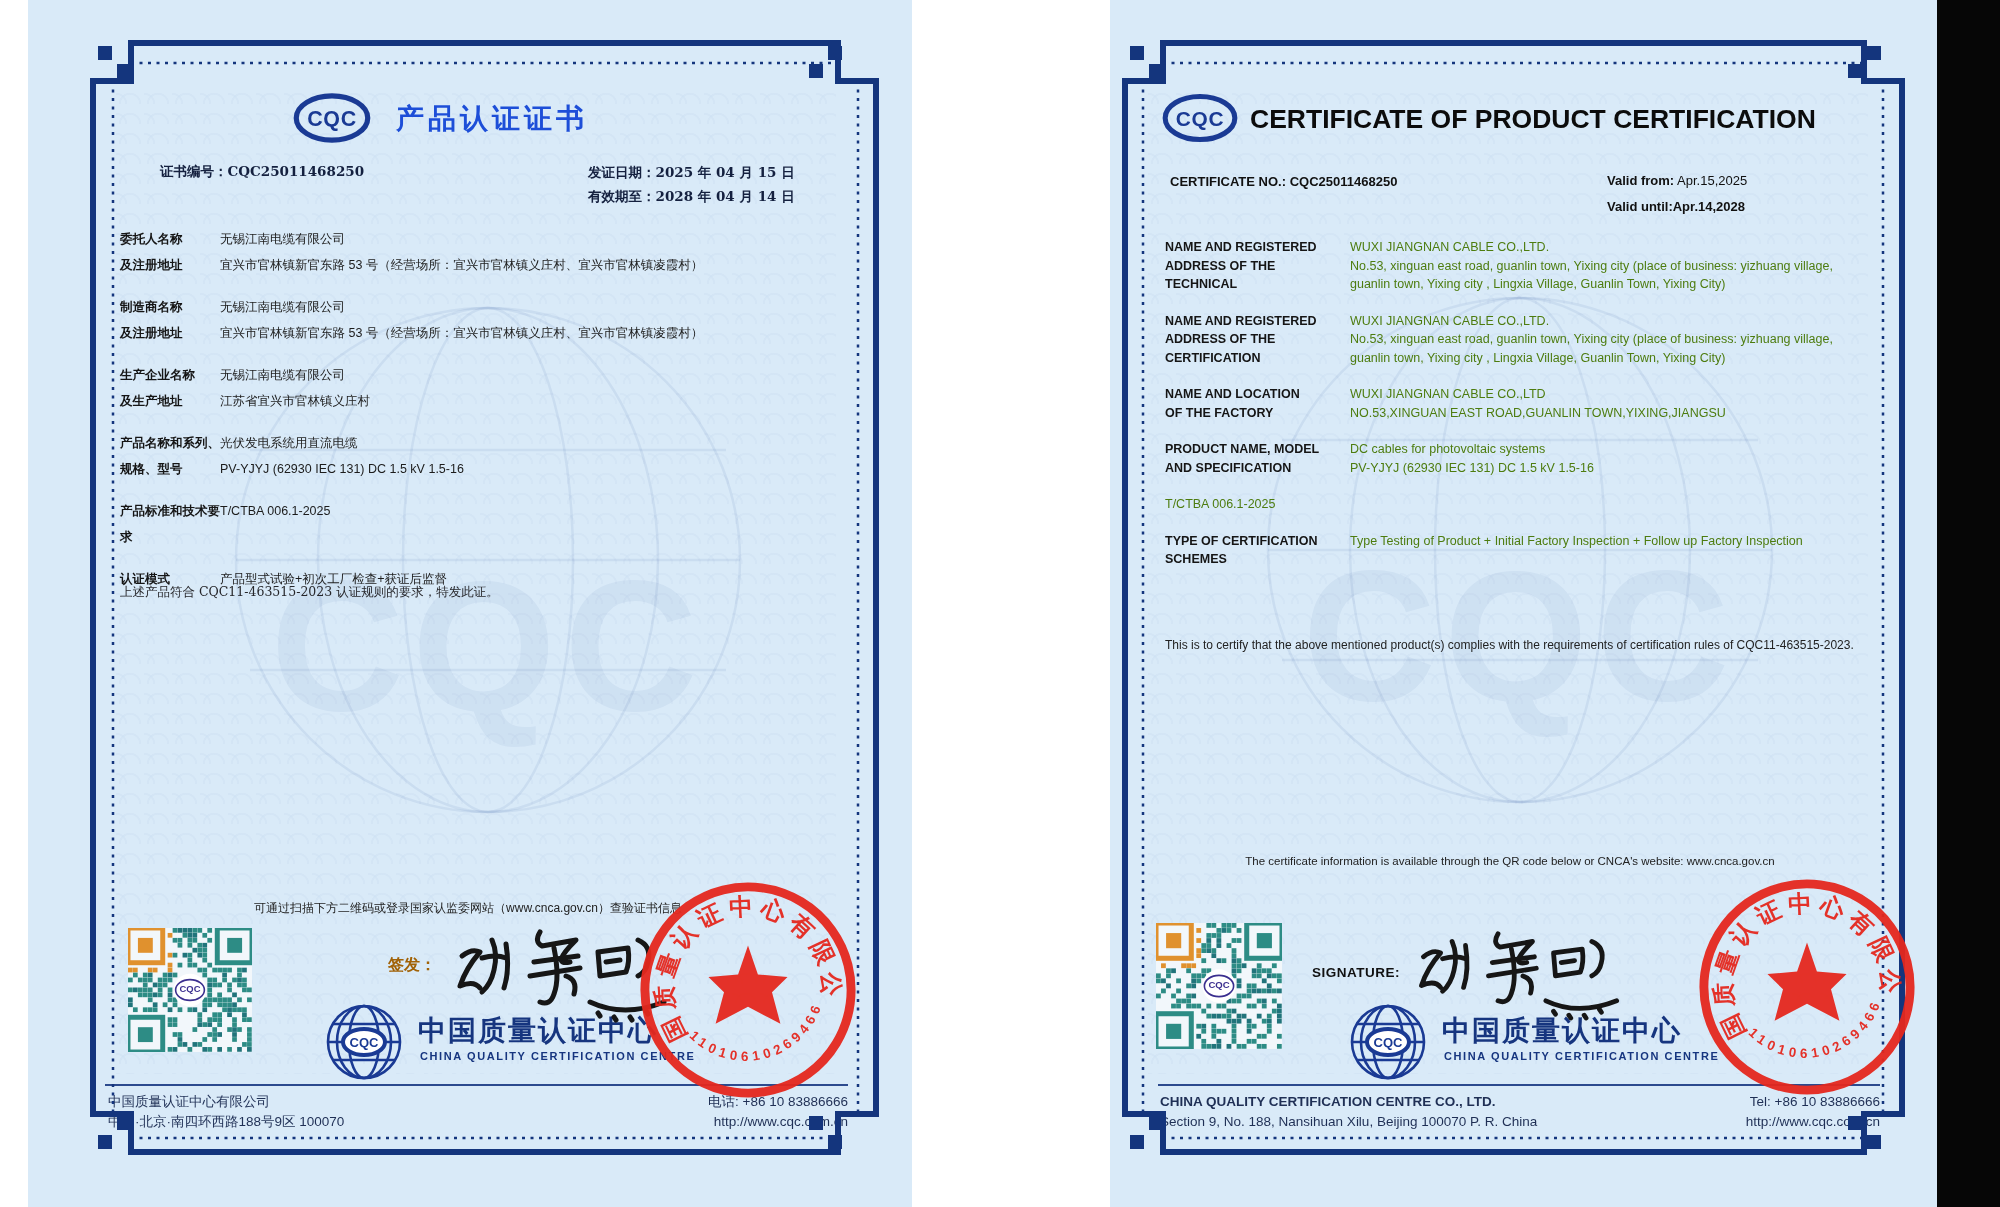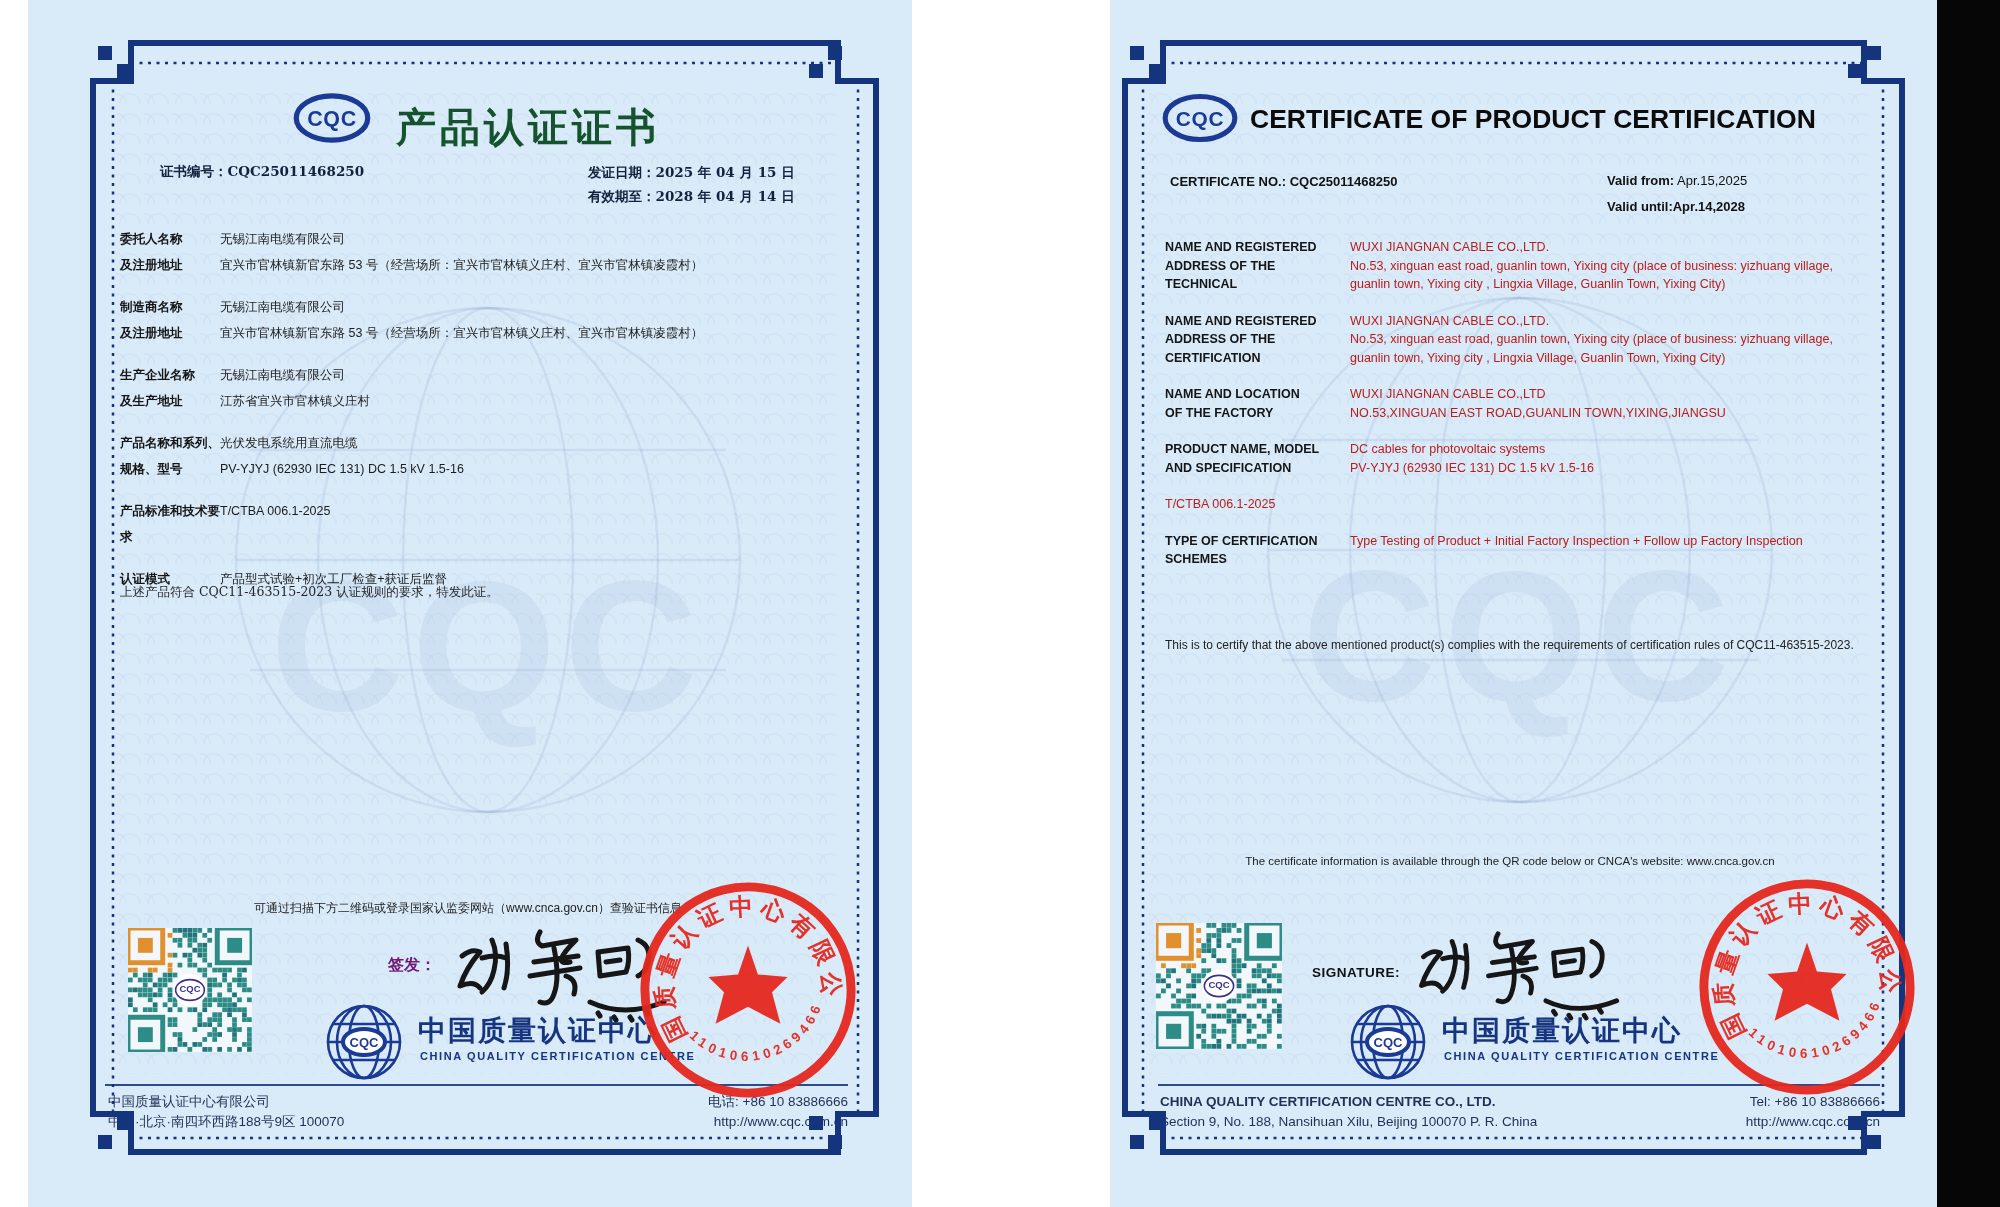--- a/index.html
+++ b/index.html
@@ -9,43 +9,43 @@
   .black-strip{position:absolute;top:0;height:1207px;background:#060606;}
   .frame-svg{position:absolute;left:0;top:0;z-index:3;pointer-events:none;}
   .texture{position:absolute;z-index:1;pointer-events:none;opacity:.55;
      background-image:
        radial-gradient(circle at 14px 20px, rgba(30,80,160,0) 9px, rgba(30,80,160,.05) 9.5px 11px, rgba(30,80,160,0) 11.5px),
        radial-gradient(circle at 0px 20px, rgba(30,80,160,0) 9px, rgba(30,80,160,.05) 9.5px 11px, rgba(30,80,160,0) 11.5px);
      background-size:28px 20px;}
   .watermark{position:absolute;z-index:1;pointer-events:none;}
   .content{position:absolute;z-index:2;}
   .hdr-logo{position:absolute;}
-  .title-cn{font-weight:bold;color:#14532d;font-size:40px;letter-spacing:4px;font-family:"Liberation Sans",sans-serif;}
+  .title-cn{font-weight:bold;color:#1d4ed8;font-size:28px;letter-spacing:4px;font-family:"Liberation Sans",sans-serif;}
   .title-en{font-weight:bold;color:#0c0c0c;font-size:26.5px;letter-spacing:0px;}
   .kai{font-family:"DejaVu Serif",serif;}
   .certno-cn{font-size:13.5px;font-weight:bold;color:#14203f;}
   .dates-cn{font-size:13.5px;font-weight:bold;color:#14203f;line-height:24px;}
   .certno-en{font-size:13px;color:#111;}
   .certno-en b{font-weight:bold;}
   .valid-en{font-size:13px;line-height:26px;color:#111;}
   .rows{position:absolute;}
   .cert-row{display:flex;}
   .cn-rows .cert-row{margin-bottom:16px;}
   .en-rows .cert-row{margin-bottom:18px;}
   .cert-row-label{font-weight:bold;color:#151515;}
   .cn-rows .cert-row-label{width:100px;min-width:100px;font-size:12.5px;line-height:26px;}
   .cn-rows .cert-row-value{font-size:12.5px;line-height:26px;color:#1c1c1c;width:540px;}
   .en-rows .cert-row-label{width:185px;min-width:185px;font-size:12.5px;line-height:18.5px;}
-  .en-rows .cert-row-value{font-size:12.5px;line-height:18.5px;color:#b91c1c;width:497px;}
+  .en-rows .cert-row-value{font-size:12.5px;line-height:18.5px;color:#4d7c0f;width:497px;}
   .ln{display:block;}
   .stmt-cn{font-size:12.5px;line-height:27px;color:#26262a;}
   .stmt-en{font-size:12px;line-height:21px;color:#222;}
   .qr-note{font-size:12px;color:#222;text-align:center;}
   .qr-note-en{font-size:11.5px;color:#222;text-align:center;}
-  .sign-label-cn{font-size:16px;font-weight:bold;color:#701a75;}
+  .sign-label-cn{font-size:16px;font-weight:bold;color:#a16207;}
   .sign-label-en{font-size:13.5px;font-weight:bold;color:#111;letter-spacing:.5px;}
   .org-cn{font-size:28px;font-weight:bold;color:#16357f;letter-spacing:2px;}
   .org-en{font-size:11px;font-weight:bold;color:#16357f;letter-spacing:1.6px;}
   .divider{position:absolute;height:2px;background:#2c4a8e;z-index:2;}
   .footer-l{font-size:13.5px;line-height:20px;color:#1f2f55;}
   .footer-r{font-size:13.5px;line-height:20px;color:#1f2f55;text-align:right;}
   .footer-l .b1{font-weight:bold;}
   .stamp{position:absolute;z-index:5;opacity:.95;}
   .qr-box{position:absolute;z-index:2;}
   .sig{position:absolute;z-index:4;}

